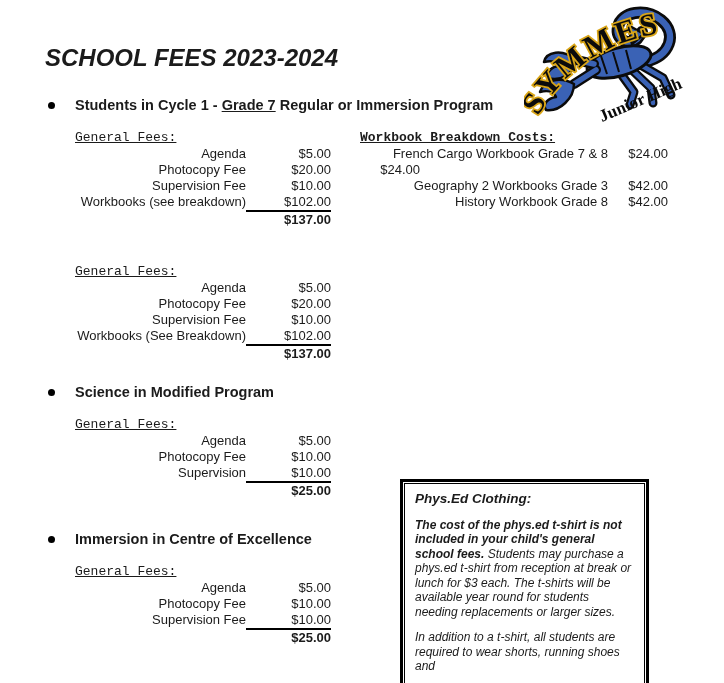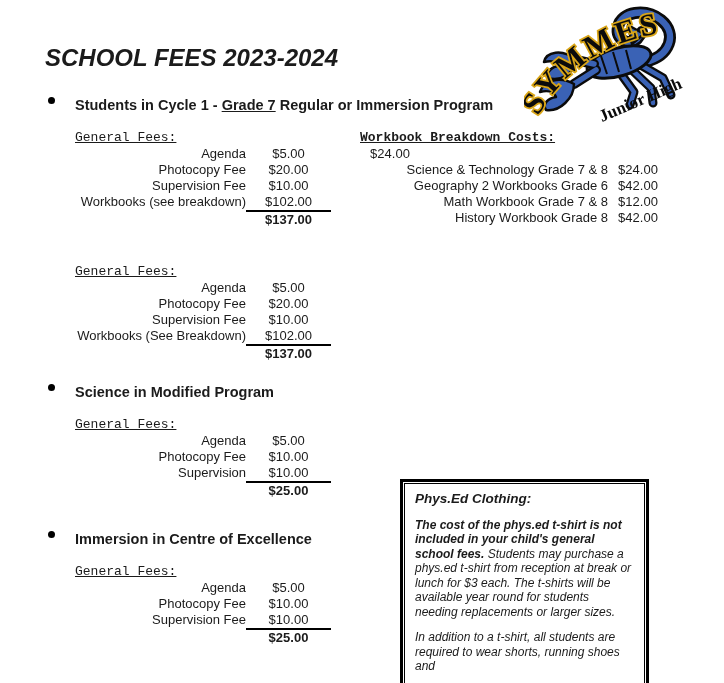--- a/index.html
+++ b/index.html
@@ -12,33 +12,33 @@
 
   
   header { padding:24px 0 0 45px; }
   h1 { margin:0; font-size:25px; font-weight:bold; letter-spacing:.3px; line-height:1.1; }
   .subtitle { font-size:24px; font-weight:bold; font-style:italic; margin-top:20px; }
   .logo { position:absolute; top:2px; right:12px; width:188px; height:126px; }
 
   
   .section { margin-left:48px; }
   .m0 { margin-top:25px; } .m1 { margin-top:36px; } .m2 { margin-top:22px; } .m3 { margin-top:32px; }
-  .sec-head { display:flex; align-items:flex-start; }
+  .sec-head { display:flex; align-items:center; }
   .bullet { width:7px; height:7px; border-radius:50%; background:#000; margin-right:20px; flex:0 0 auto; }
   h2 { margin:0; font-size:14.5px; font-weight:bold; line-height:17px; }
   .u { text-decoration:underline; }
 
   .sec-body { margin-left:27px; margin-top:16px; display:flex; align-items:flex-start; }
   .fees { width:256px; }
   .wb { width:308px; margin-left:29px; }
   .table-head { font-size:13px; line-height:16px; text-decoration:underline;font-family:Liberation Mono, monospace; }
   .wb .table-head { font-weight:bold; }
   .row { display:flex; justify-content:space-between; font-size:13px; line-height:16px; }
   .row .lbl { flex:1 1 auto; white-space:nowrap;text-align:right; }
-  .row .amt { flex:0 0 85px; text-align:center; }
+  .row .amt { flex:0 0 85px; text-align:right; }
   .wb .row .amt { flex:0 0 60px; }
   .row.total .amt { border-top:2.5px solid #000; font-weight:bold; }
 
   
   .physed { position:absolute; left:400px; top:479px; width:241px; border:3px solid #000; padding:1px; background:#fff; }
   .physed-inner { border:1px solid #000; padding:8px 10px 9px 10px; font-style:italic; font-size:12px; line-height:14.5px; }
   .physed-title { font-weight:bold; font-size:13.5px; margin:0 0 11px 0;font-style:italic; }
   .physed p { margin:0 0 11px 0; }
   .physed p:last-child { margin-bottom:0; }
   .lead { font-weight:bold; }
@@ -106,33 +106,29 @@
             <span class="amt">$102.00</span>
           </div>
         <div class="row total">
             <span class="lbl"></span>
             <span class="amt">$137.00</span>
           </div>
       </div>
       <div class="wb">
         <div class="table-head">Workbook Breakdown Costs:</div>
         <div class="row">
+            <span class="lbl">French Cargo Workbook Grade 7 &amp; 8</span>
             <span class="amt">$24.00</span>
           </div>
         <div class="row">
-            <span class="lbl">Science &amp; Technology Grade 7 &amp; 8</span>
             <span class="amt">$24.00</span>
           </div>
         <div class="row">
-            <span class="lbl">Geography 2 Workbooks Grade 6</span>
+            <span class="lbl">Geography 2 Workbooks Grade 3</span>
             <span class="amt">$42.00</span>
-          </div>
-        <div class="row">
-            <span class="lbl">Math Workbook Grade 7 &amp; 8</span>
-            <span class="amt">$12.00</span>
           </div>
         <div class="row">
             <span class="lbl">History Workbook Grade 8</span>
             <span class="amt">$42.00</span>
           </div>
       </div>
     </div>
   </div>
 
   <div class="section m1">

